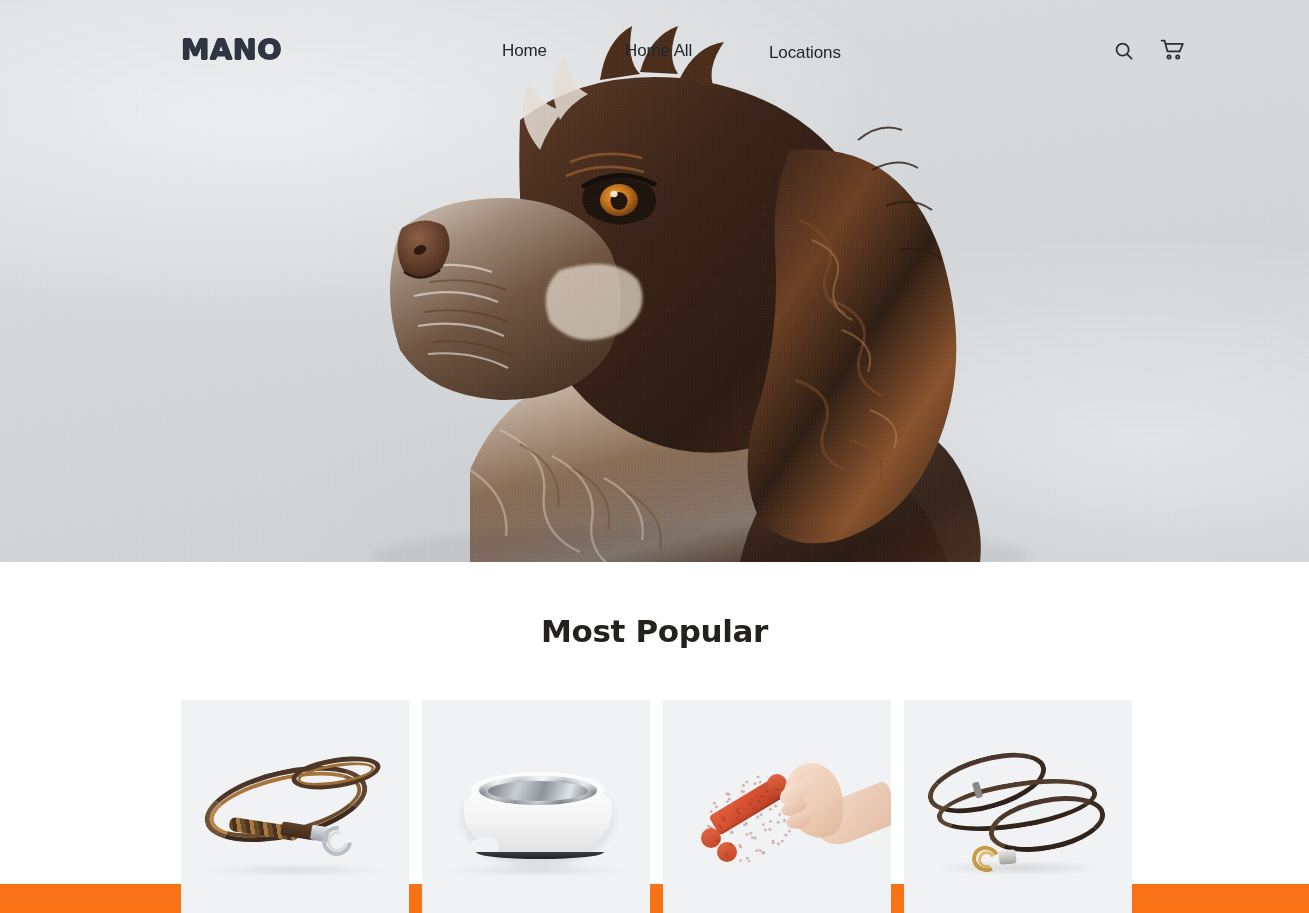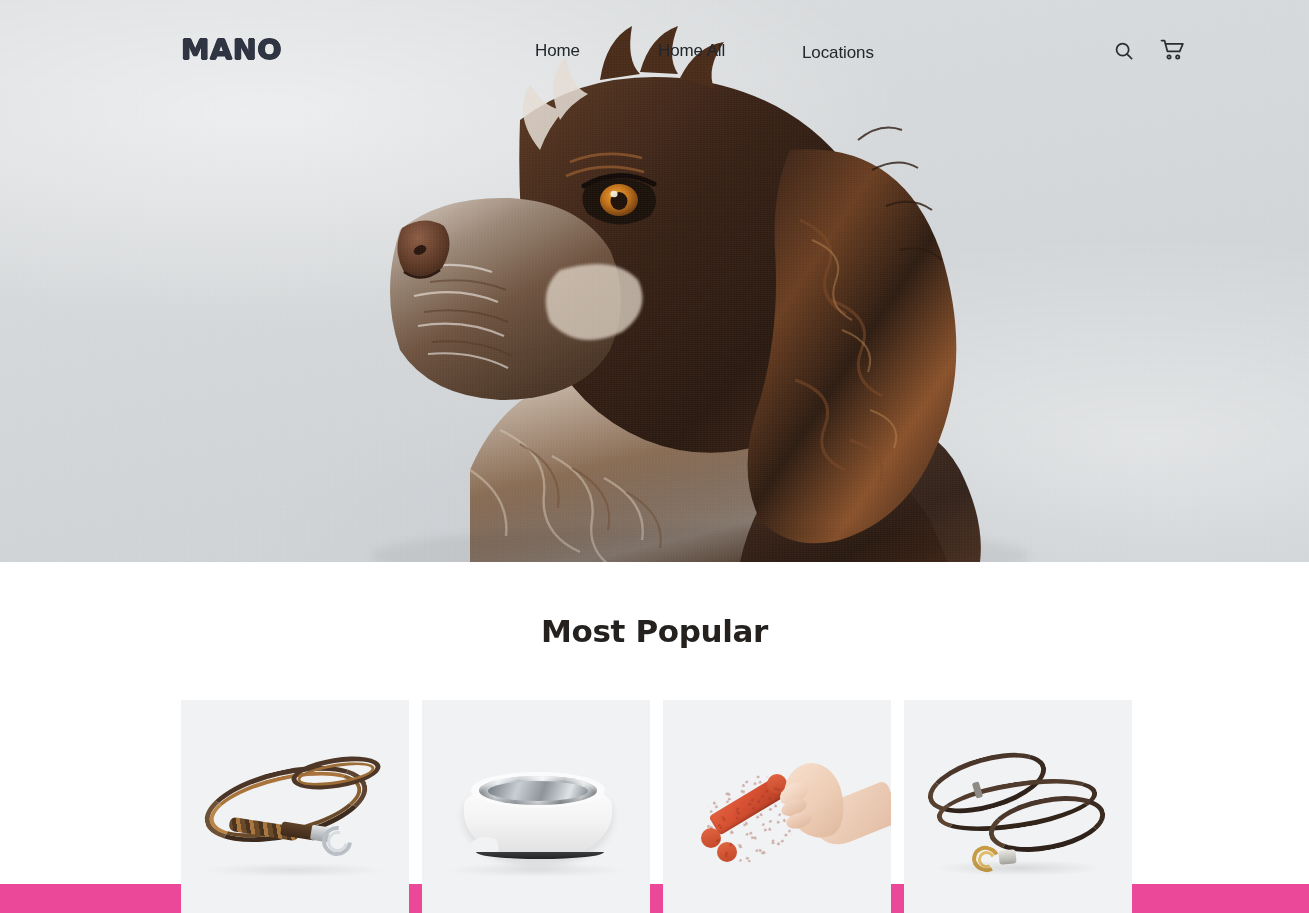--- a/index.html
+++ b/index.html
@@ -11,21 +11,21 @@
     overflow: hidden;
     background: #ffffff;
     font-family: "Liberation Sans", sans-serif;
     -webkit-font-smoothing: antialiased;
   }
 
   .page {
     position: relative;
     width: 1309px;
     height: 913px;
-    background: #ec4899;
+    background: #f97316;
     overflow: hidden;
   }
 
   
   .hero {
     position: absolute;
     left: 0;
     top: 0;
     width: 1309px;
     height: 562px;
@@ -79,21 +79,20 @@
 
   .nav-link {
     position: absolute;
     font-size: 17px;
     font-weight: 500;
     color: #23262b;
     letter-spacing: -0.1px;
     white-space: nowrap;
     cursor: pointer;
     text-decoration: none;
-    margin-left: 33px;
   }
   .nav-link.n0 { left: 502px; top: 41px; }
   .nav-link.n1 { left: 625px; top: 41px; }
   .nav-link.n2 { left: 769px; top: 43px; }
 
   .nav-actions {
     position: absolute;
     right: 0; top: 0;
     width: 300px; height: 104px;
   }

